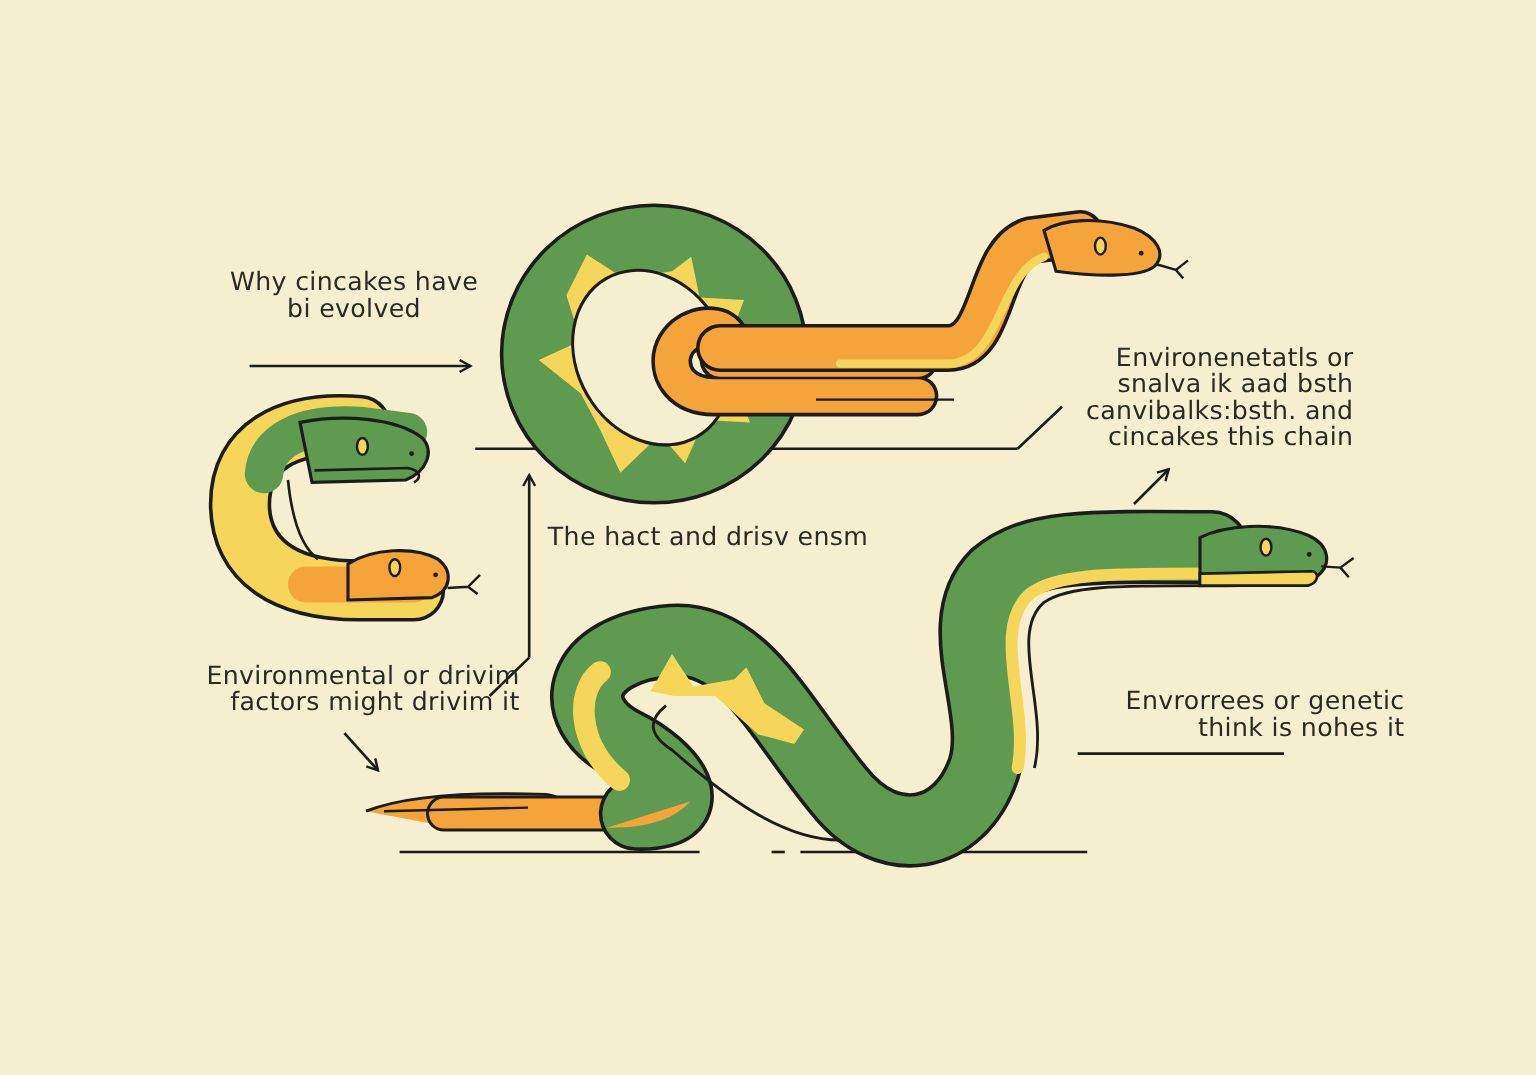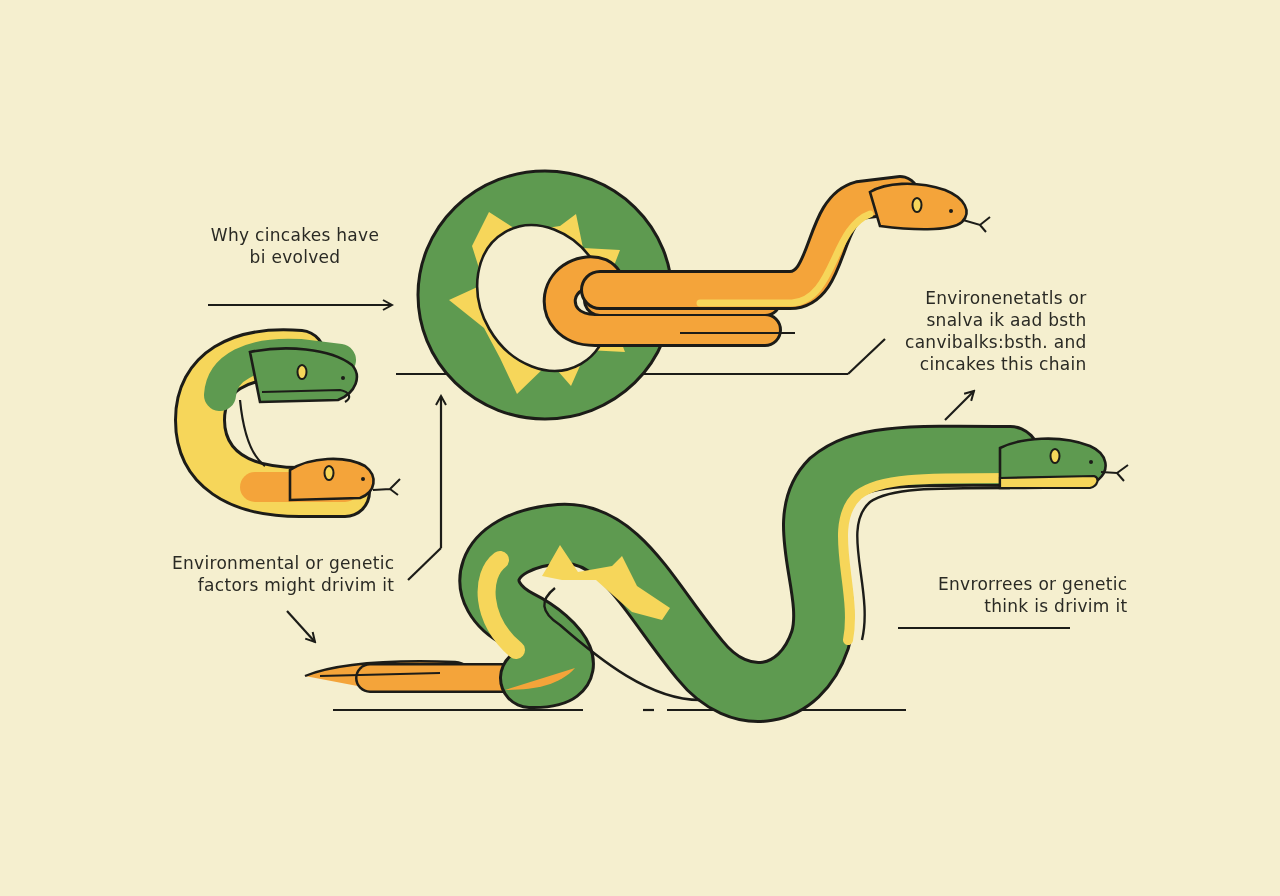--- a/index.html
+++ b/index.html
@@ -6,21 +6,21 @@
   body {
     width: 1280px; height: 896px; overflow: hidden;
     background: #f5efcf;
     font-family: "DejaVu Sans", "Liberation Sans", sans-serif;
     position: relative;
   }
   #canvas { position: absolute; left: 0; top: 0; width: 1280px; height: 896px; }
   .label {
     position: absolute;
     color: #2a2a24;
-    font-size: 17px;
+    font-size: 21px;
     line-height: 22px;
     letter-spacing: 0.3px;
     white-space: nowrap;
   }
   .label span { display: block; }
   .center { text-align: center; }
   .left { text-align: right; }
 </style>
 </head>
 <body>
@@ -133,23 +133,24 @@
 </div>
 
 <div class="label left" style="left:905px; top:287px;">
   <span>Environenetatls or</span>
   <span>snalva ik aad bsth</span>
   <span>canvibalks:bsth. and</span>
   <span>cincakes this chain</span>
 </div>
 
 <div class="label center" style="left:455px; top:436px; width:270px;">
+  <span>The hact and drisv ensm</span>
 </div>
 
 <div class="label left" style="left:172px; top:552px;">
-  <span>Environmental or genetic</span>
+  <span>Environmental or drivim</span>
   <span>factors might drivim it</span>
 </div>
 
 <div class="label left" style="left:900px; top:573px;margin-left:38px;">
   <span>Envrorrees or genetic</span>
-  <span>think is drivim it</span>
+  <span>think is nohes it</span>
 </div>
 
 </body></html>

